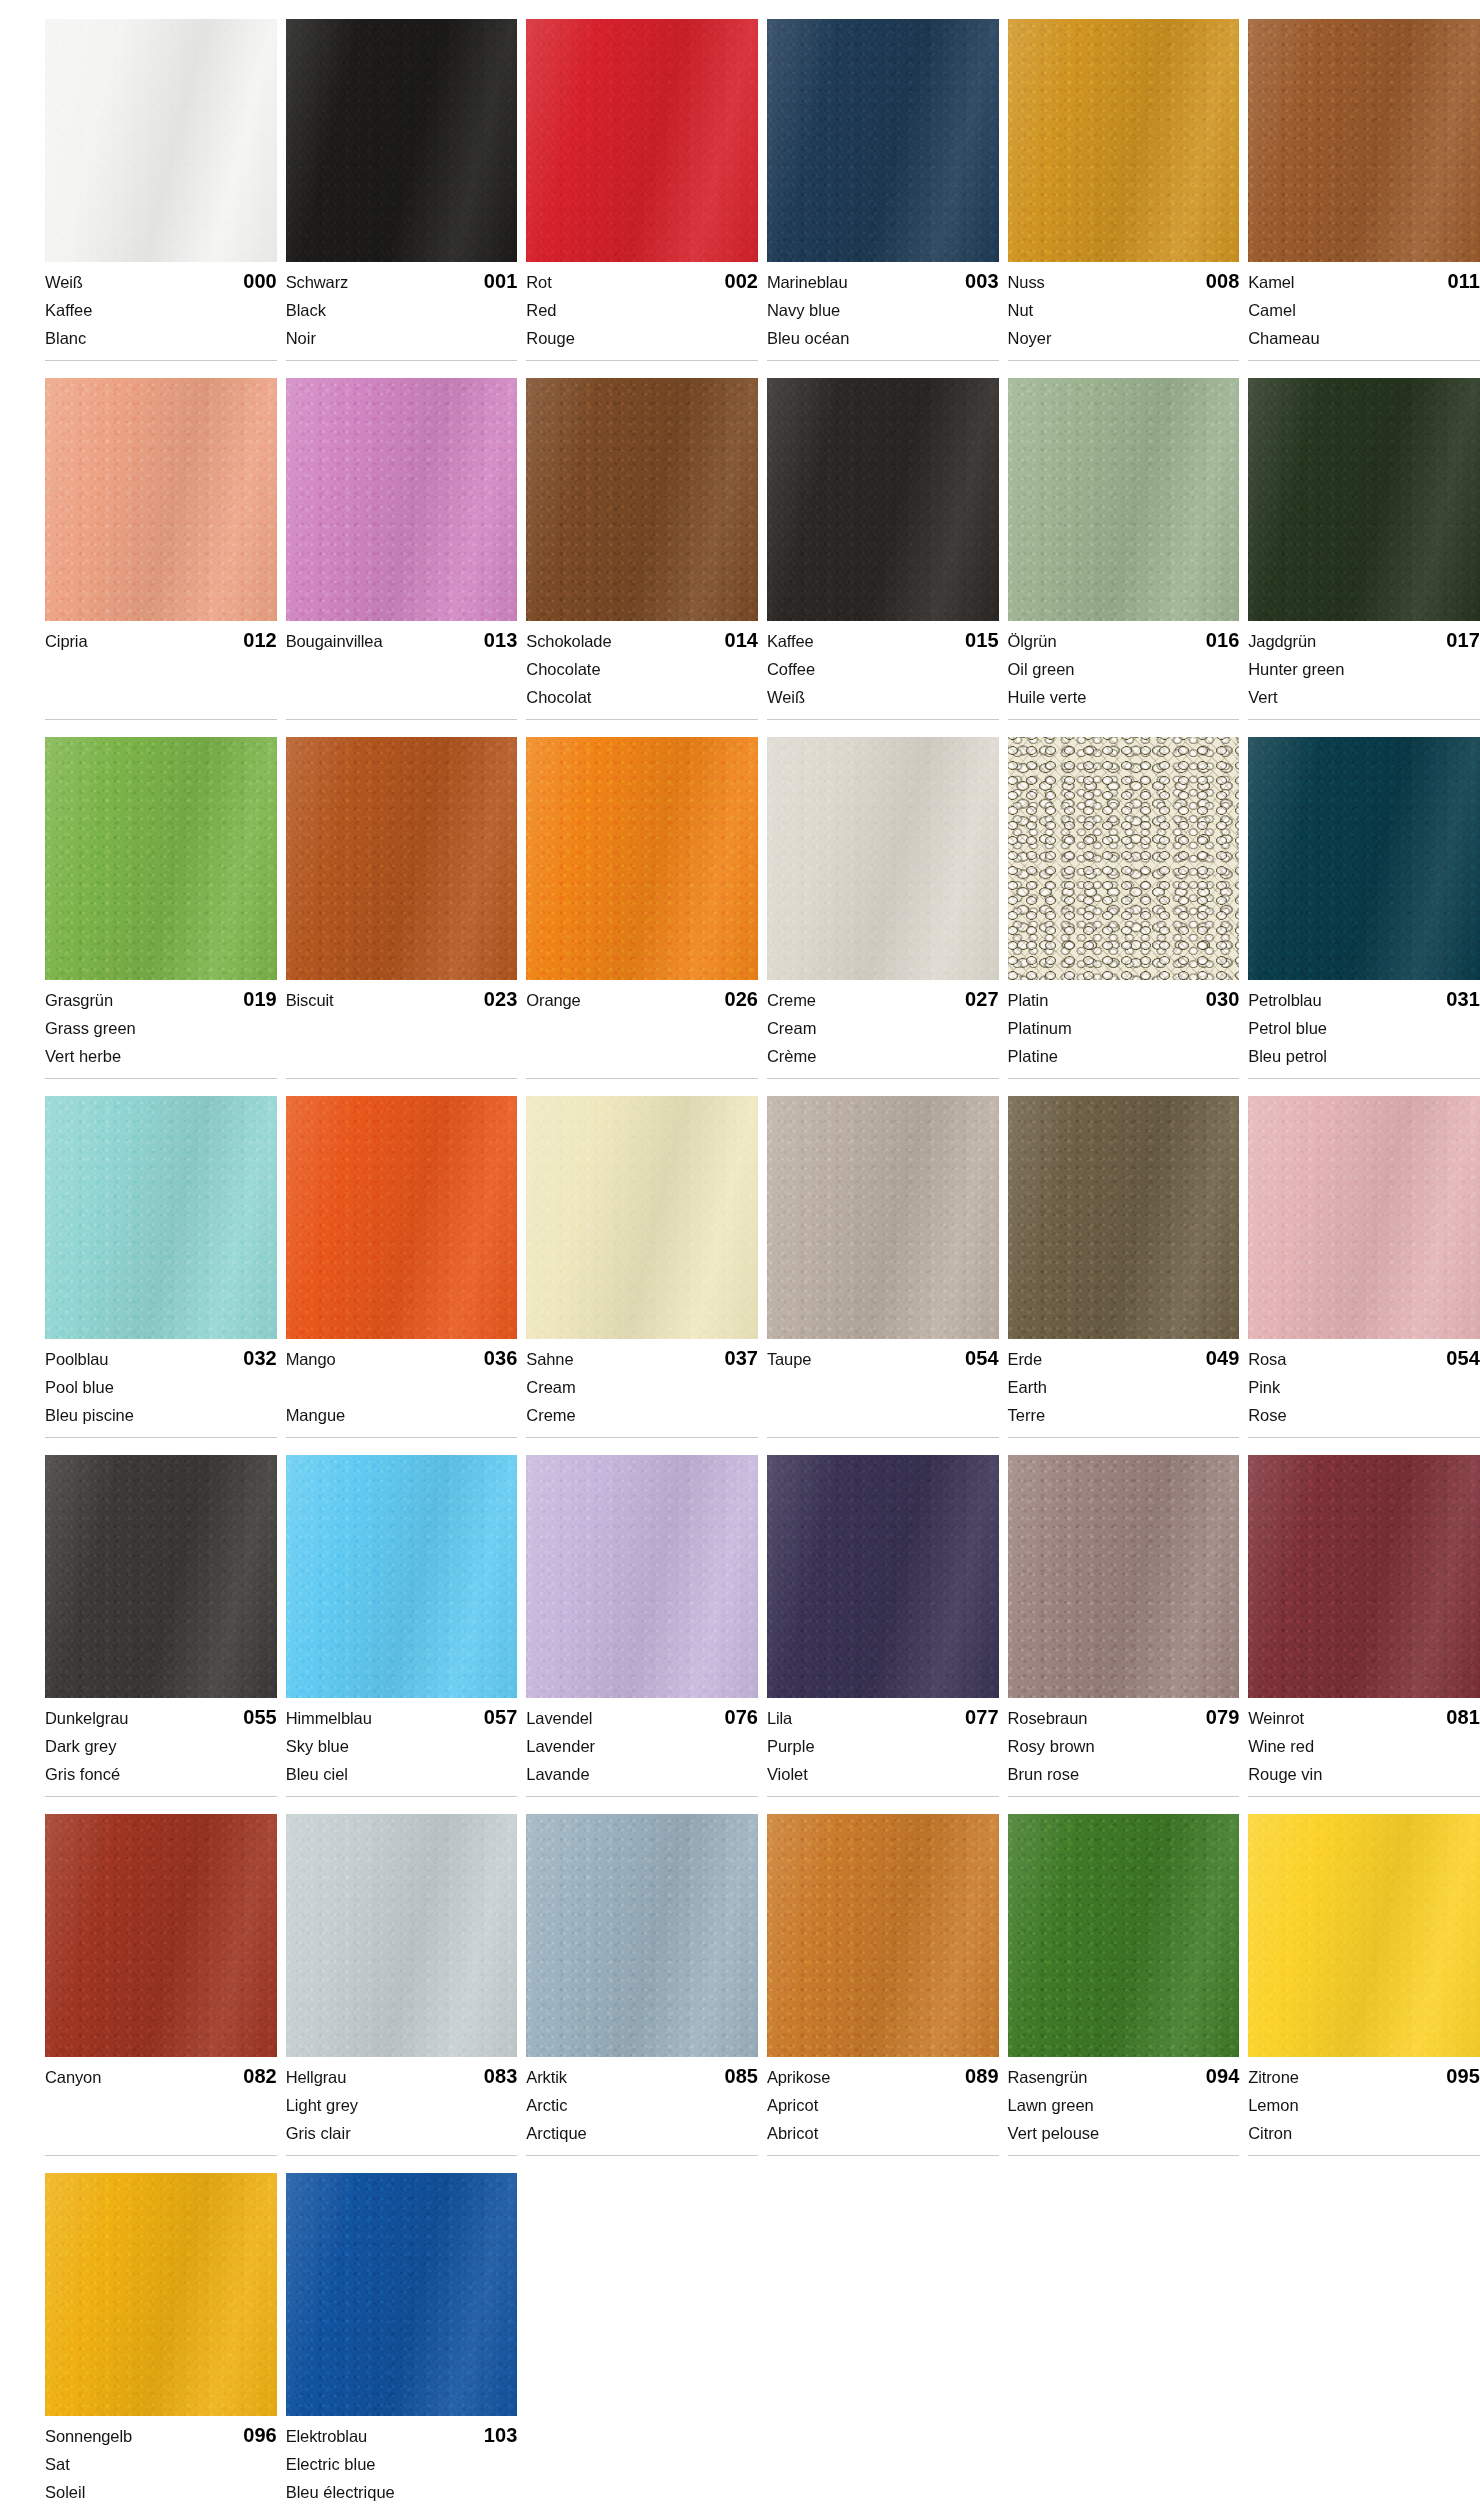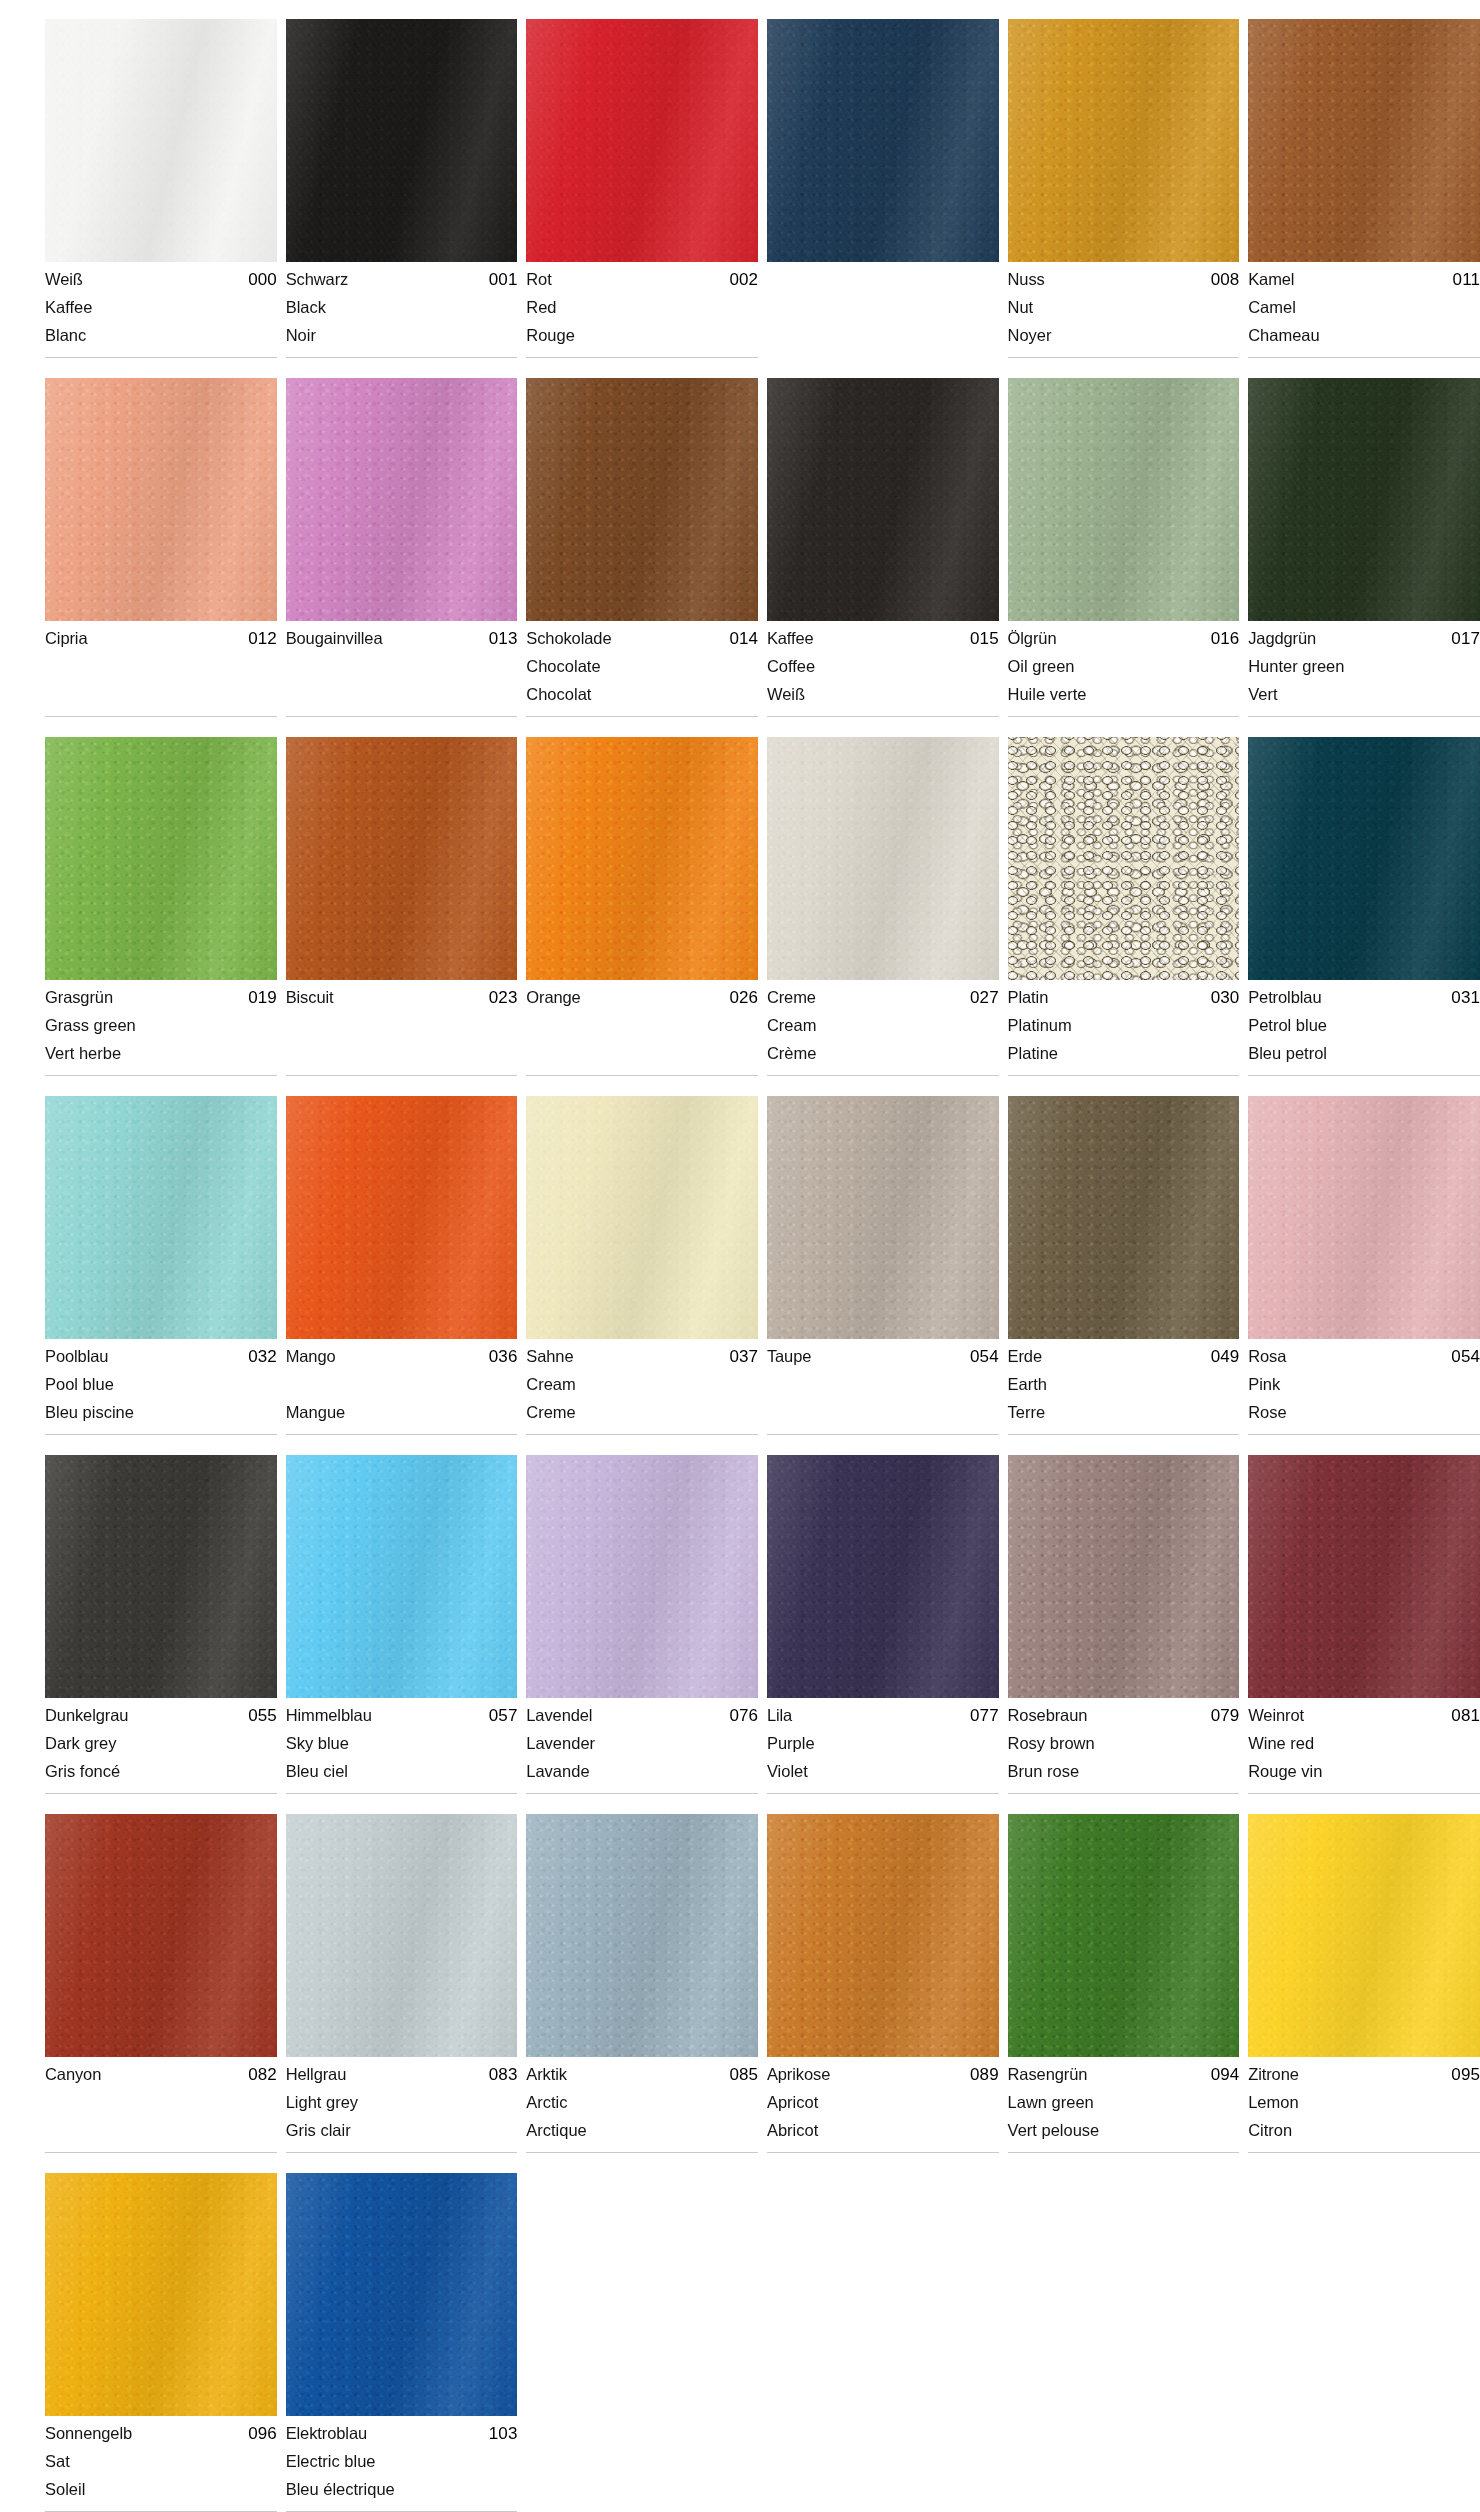--- a/index.html
+++ b/index.html
@@ -109,22 +109,22 @@
     line-height: 1.0;
     white-space: nowrap;
   }
   .name-de {
     font-size: 16.5px;
     font-weight: 400;
     letter-spacing: -0.1px;
     color: #141414;
   }
   .code {
-    font-size: 17px;
-    font-weight: 400;
+    font-size: 20px;
+    font-weight: 700;
     color: #000000;
     letter-spacing: 0.1px;
   }
   .name-en,
   .name-fr {
     font-size: 16.5px;
     line-height: 1.0;
     color: #141414;
     min-height: 16.5px;
     margin-top: 11px;
@@ -190,20 +190,29 @@
           <div class="name-fr">Rouge</div>
           <hr class="rule">
         </div>
       </div>
       <div class="swatch-cell">
         <div class="chip" style="background-color: rgb(31, 59, 86);">
           <div class="grain"></div>
           <div class="grain2"></div>
           <div class="sheen"></div>
         </div>
+        <div class="info">
+          <div class="info-head">
+            <span class="name-de">Marineblau</span>
+            <span class="code">003</span>
+          </div>
+          <div class="name-en">Navy blue</div>
+          <div class="name-fr">Bleu océan</div>
+          <hr class="rule">
+        </div>
       </div>
       <div class="swatch-cell">
         <div class="chip" style="background-color: rgb(207, 148, 34);">
           <div class="grain"></div>
           <div class="grain2"></div>
           <div class="sheen"></div>
         </div>
         <div class="info">
           <div class="info-head">
             <span class="name-de">Nuss</span>

